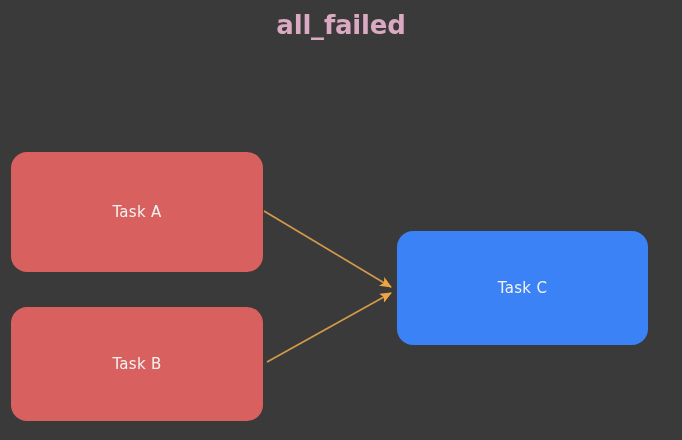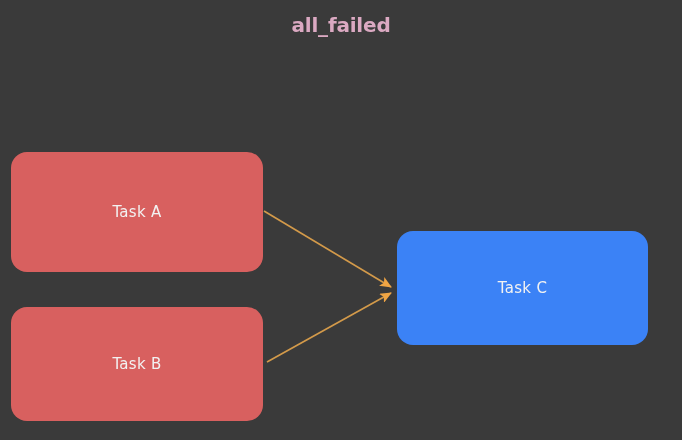--- a/index.html
+++ b/index.html
@@ -18,21 +18,21 @@
     background: #3a3a3a;
     overflow: hidden;
   }
   #graph-title {
     position: absolute;
     left: 0;
     top: 9px;
     width: 682px;
     text-align: center;
     font-family: "DejaVu Sans", sans-serif;
-    font-size: 20px;
+    font-size: 26px;
     font-weight: bold;
     letter-spacing: -0.2px;
     color: #dba9c2;
     line-height: 32px;
     user-select: none;
   }
   .task-node {
     position: absolute;
     border-radius: 16px;
     box-sizing: border-box;

